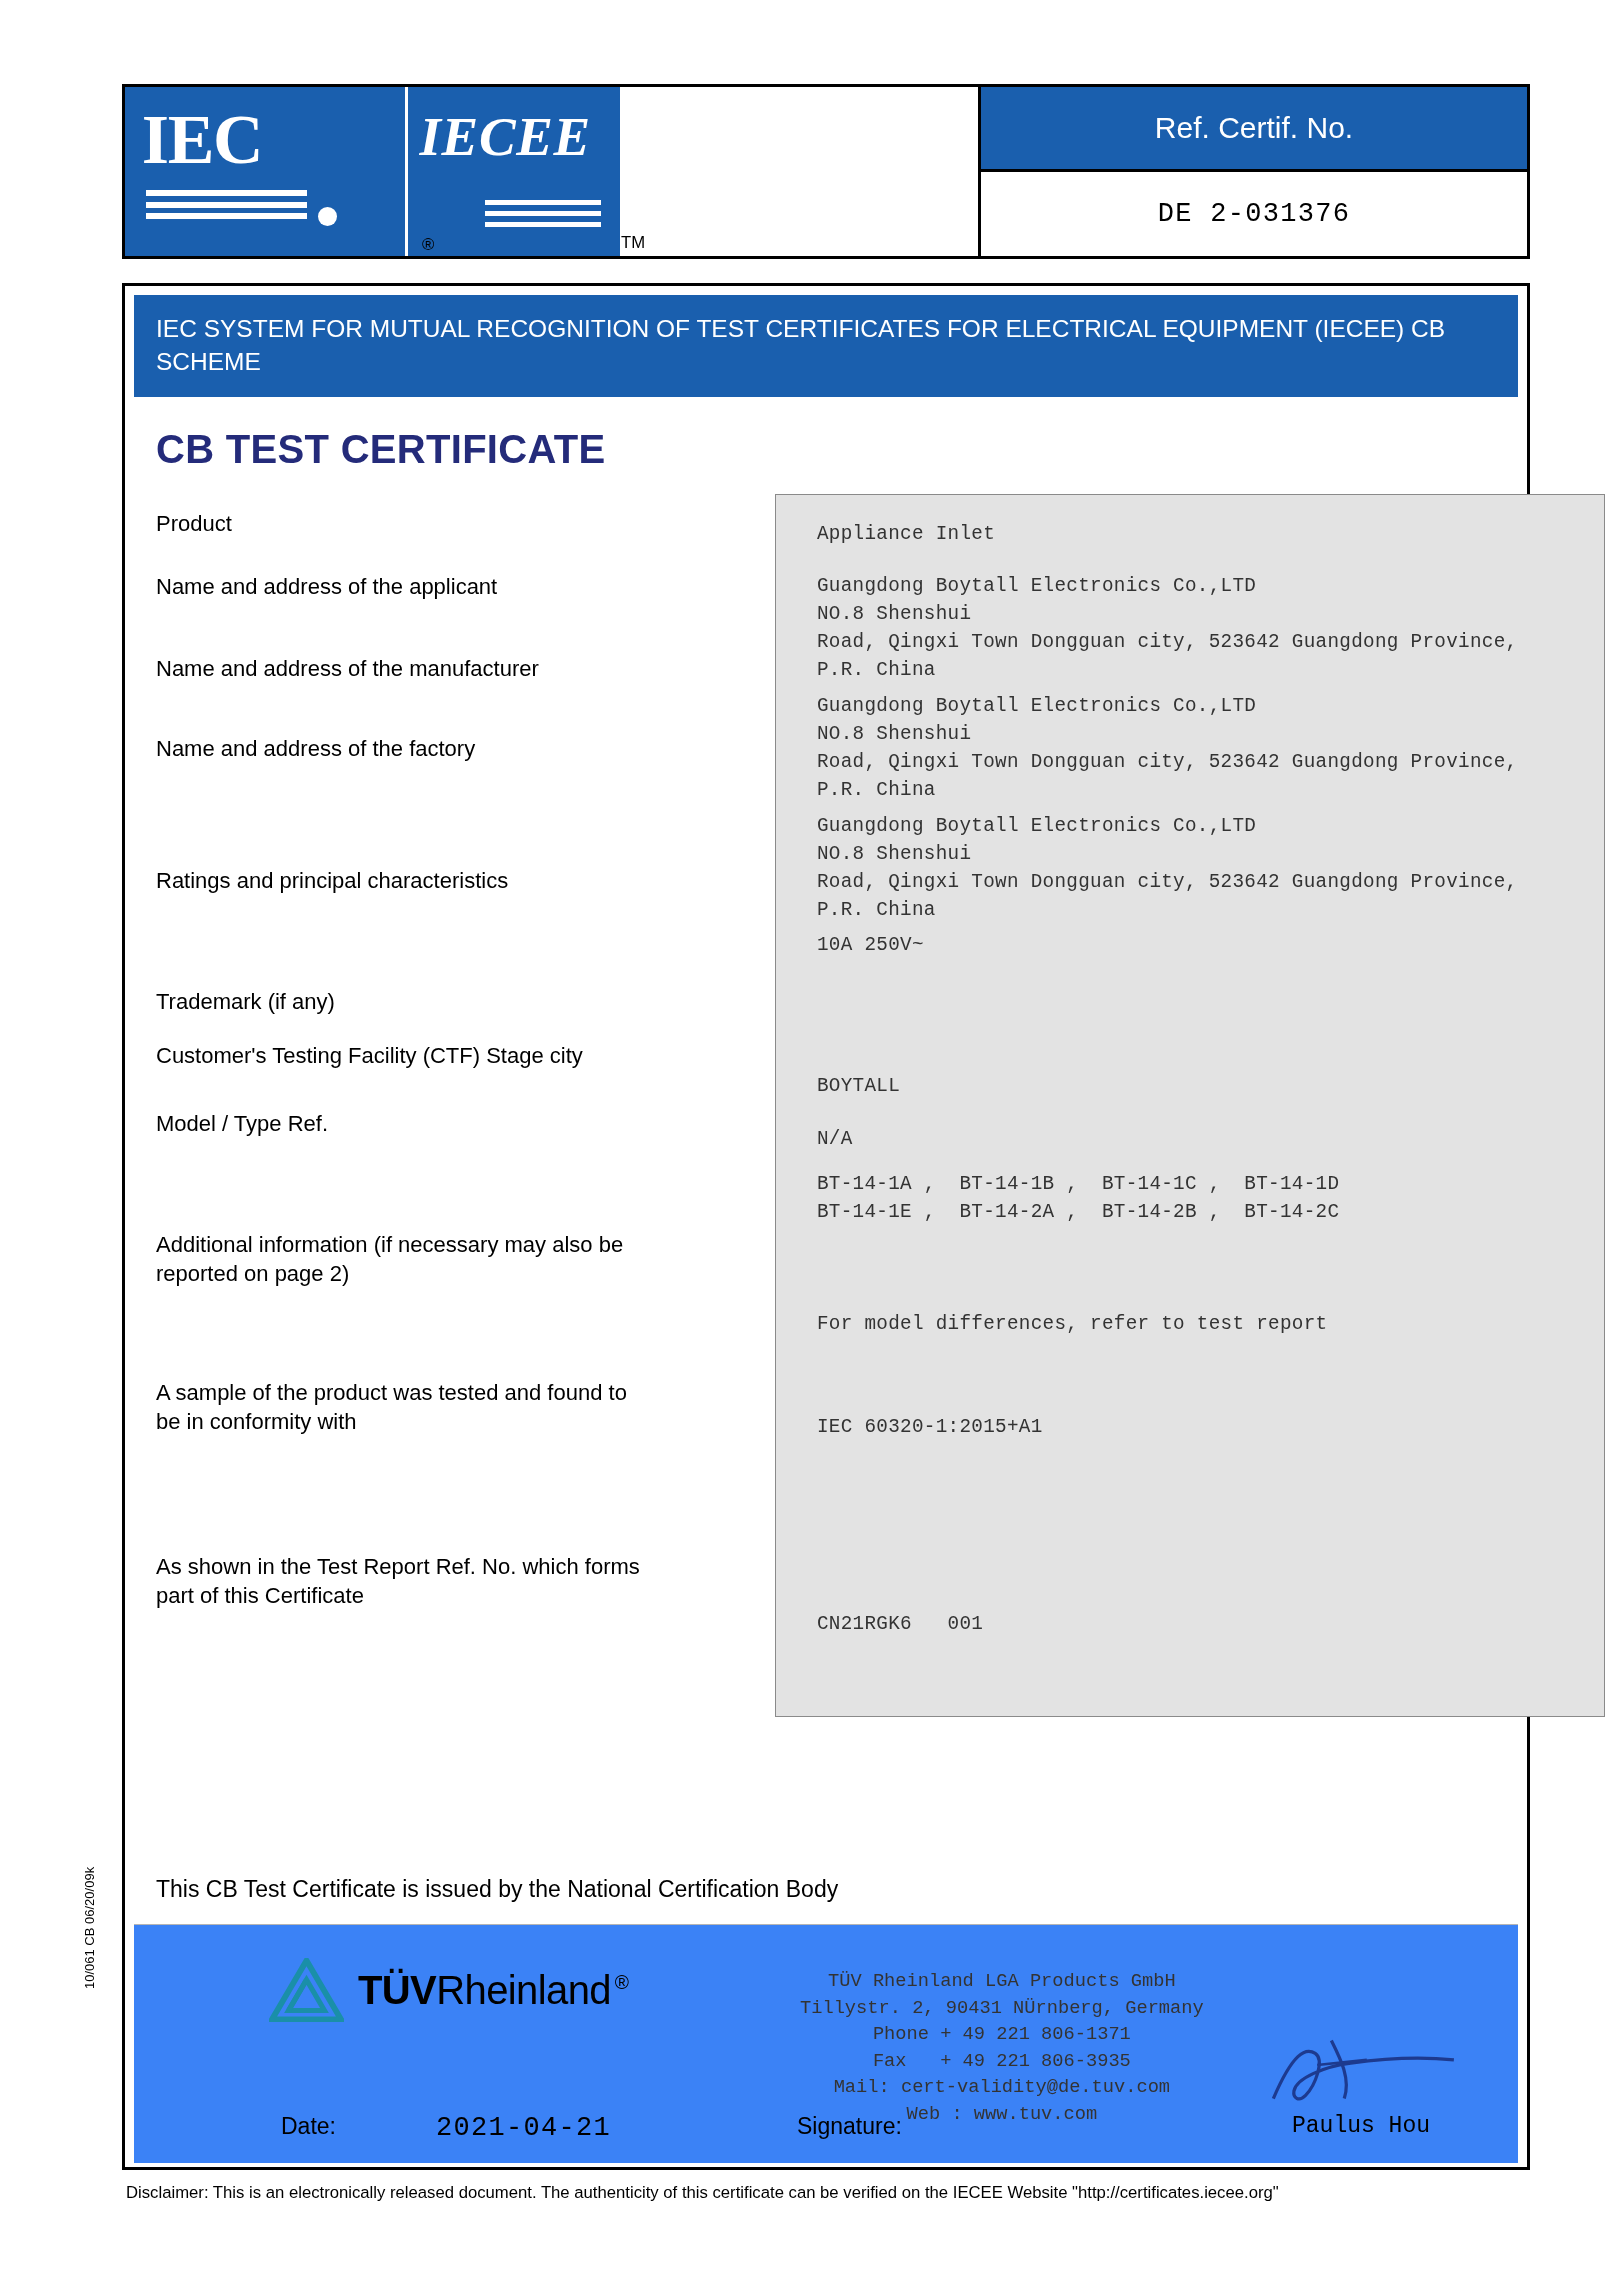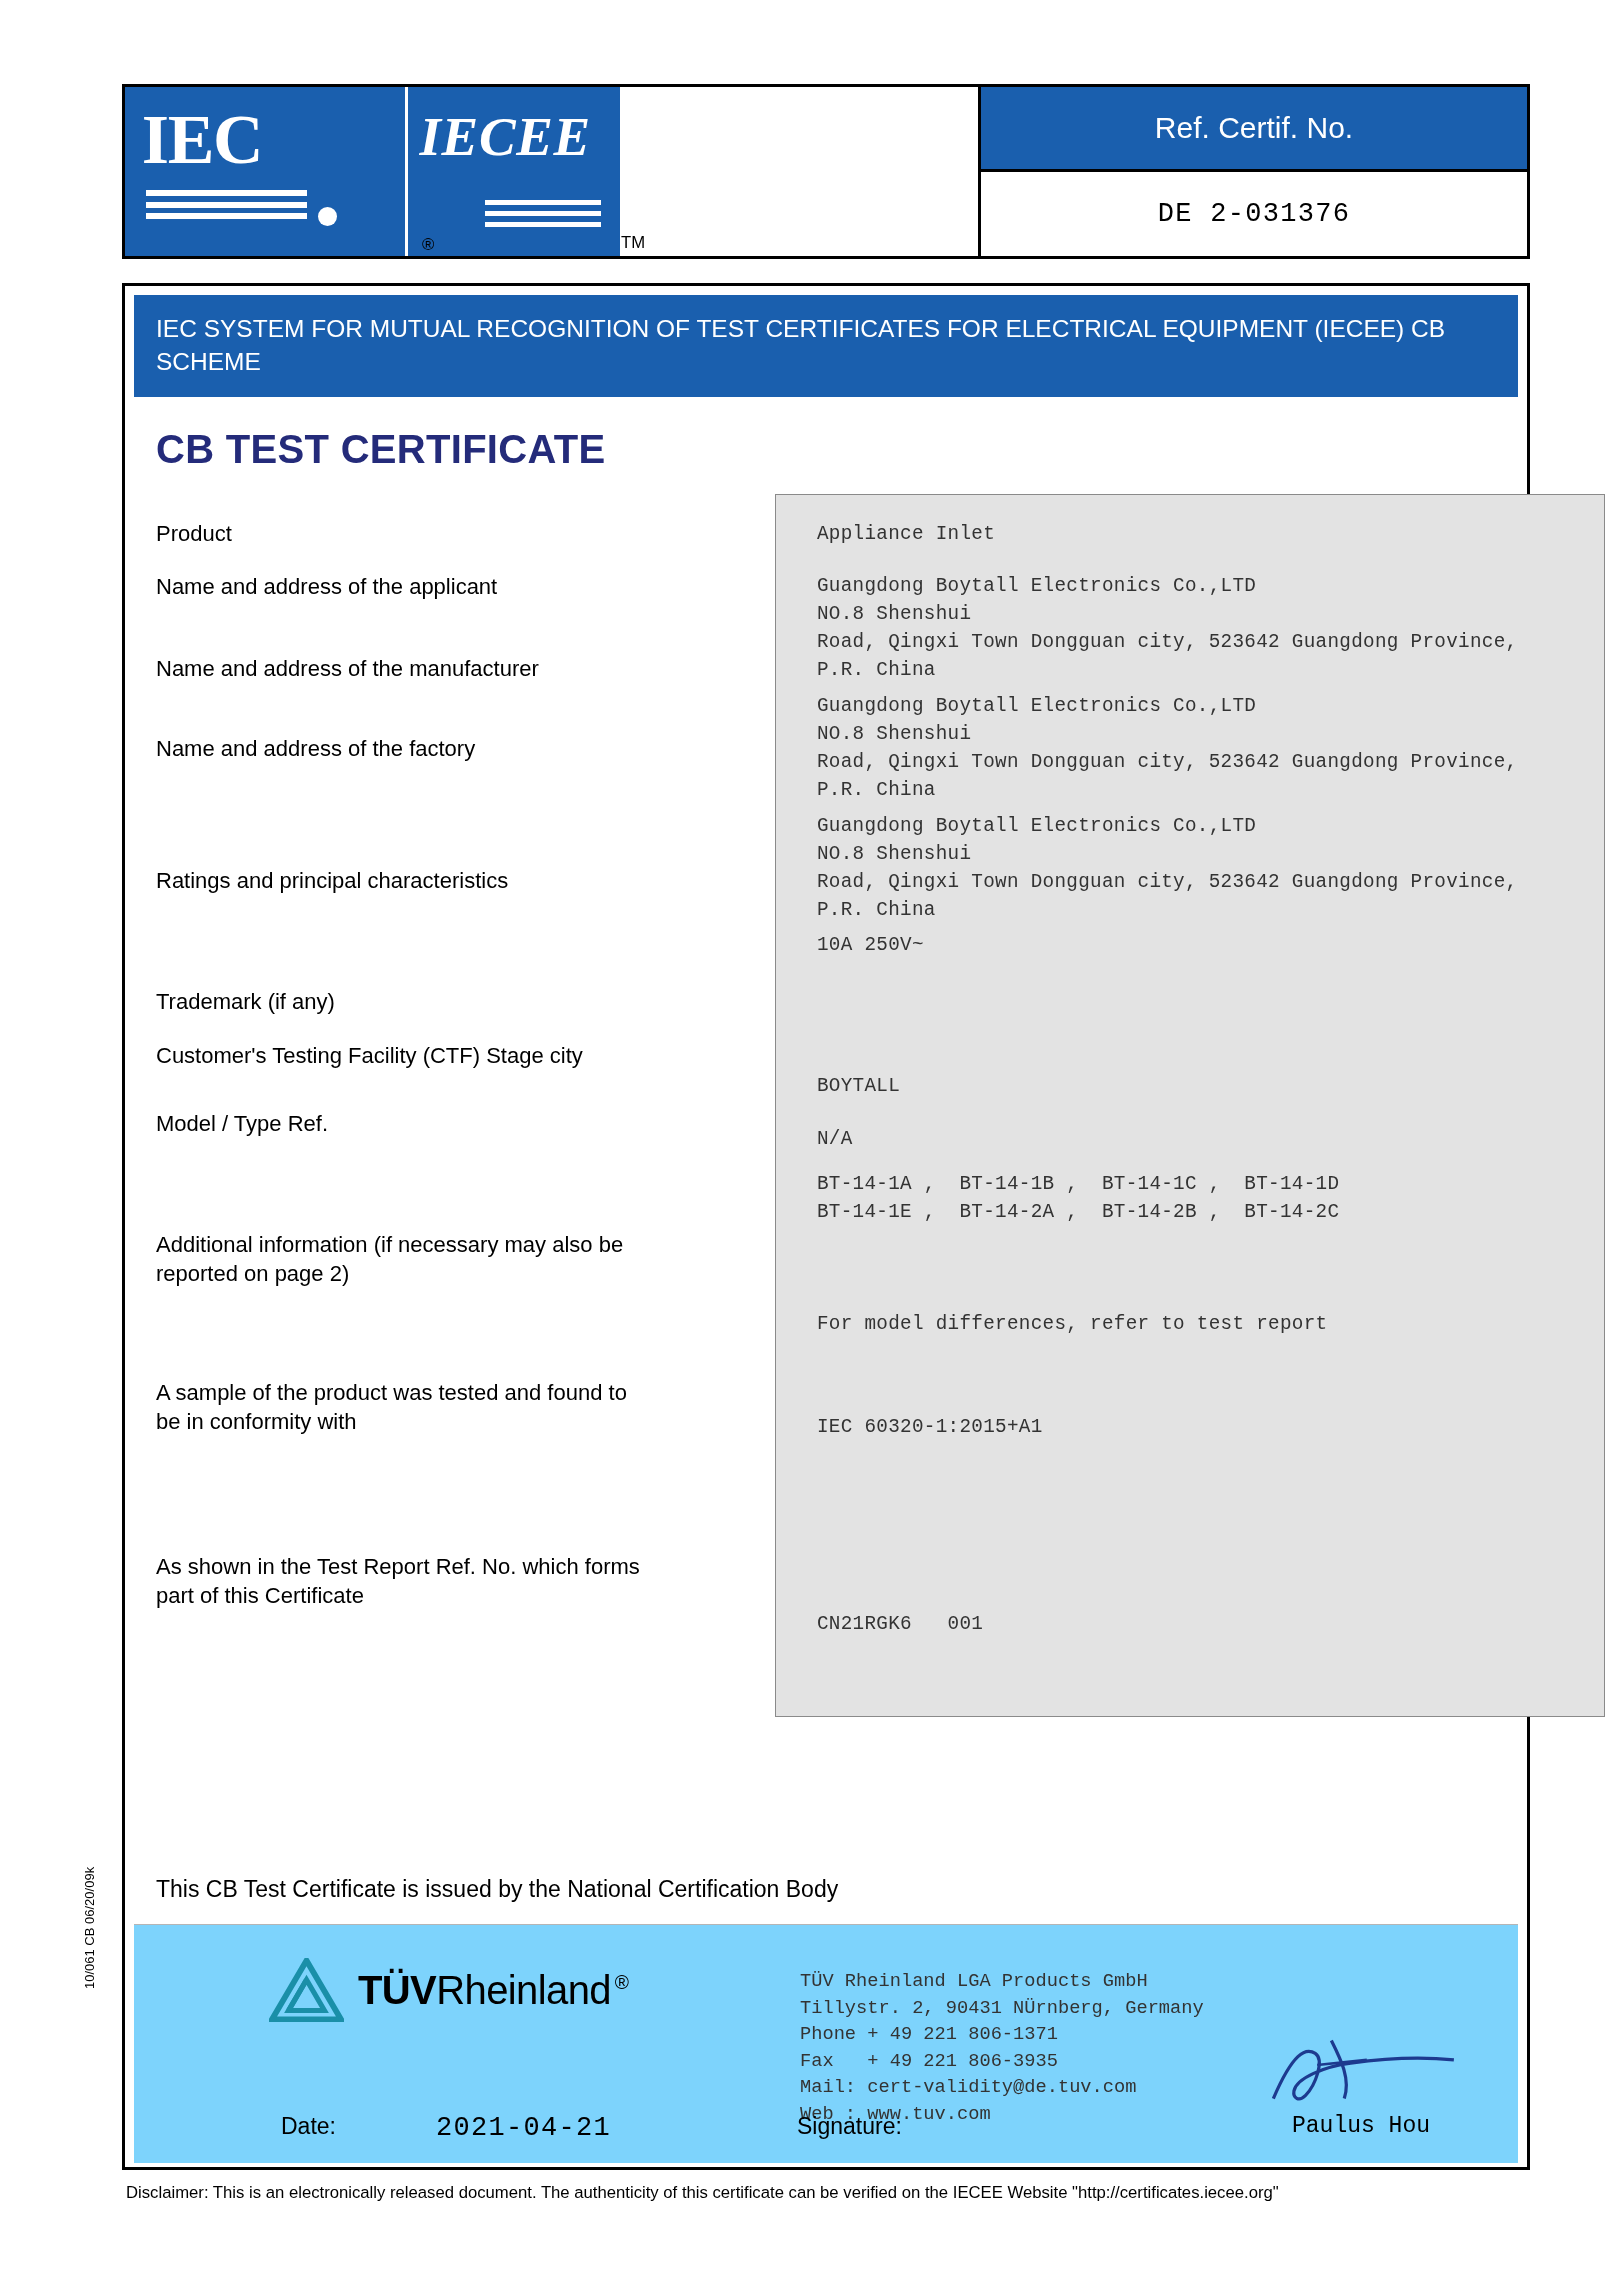--- a/index.html
+++ b/index.html
@@ -224,23 +224,24 @@
     font-size: 23px;
   }
 
   
   .tuv-block {
     position: absolute;
     left: 9px;
     right: 9px;
     top: 1638px;
     height: 239px;
-    background: #7dd3fc;
+    background: #3b82f6;
     border-top: 1.3px solid #b5b5b5;
     box-sizing: border-box;
+    text-align: center;
   }
   .tuv-logo {
     position: absolute;
     left: 135px;
     top: 33px;
     display: flex;
     align-items: center;
   }
   .tuv-tri {
     width: 75px;
@@ -360,21 +361,21 @@
 
     <div class="blue-banner">IEC SYSTEM FOR MUTUAL RECOGNITION OF TEST CERTIFICATES FOR ELECTRICAL EQUIPMENT (IECEE) CB SCHEME</div>
 
     <div class="cb-title">CB TEST CERTIFICATE</div>
 
     <div class="content">
 
       <div class="value-box"></div>
 
       <div class="labels">
-        <div class="label" style="top:26px;">Product</div>
+        <div class="label" style="top:16px;">Product</div>
         <div class="label" style="top:79px;">Name and address of the applicant</div>
         <div class="label" style="top:161px;">Name and address of the manufacturer</div>
         <div class="label" style="top:241px;text-align:right;">Name and address of the factory</div>
         <div class="label" style="top:373px;">Ratings and principal characteristics</div>
         <div class="label" style="top:494px;">Trademark (if any)</div>
         <div class="label" style="top:548px;width:489px;">Customer's Testing Facility (CTF) Stage city</div>
         <div class="label" style="top:598px;margin-top:18px;">Model / Type Ref.</div>
         <div class="label" style="top:737px;width:476px;">Additional information (if necessary may also be reported on page 2)</div>
         <div class="label" style="top:885px;width:476px;">A sample of the product was tested and found to be in conformity with</div>
         <div class="label" style="top:1059px;width:489px;">As shown in the Test Report Ref. No. which forms part of this Certificate</div>

